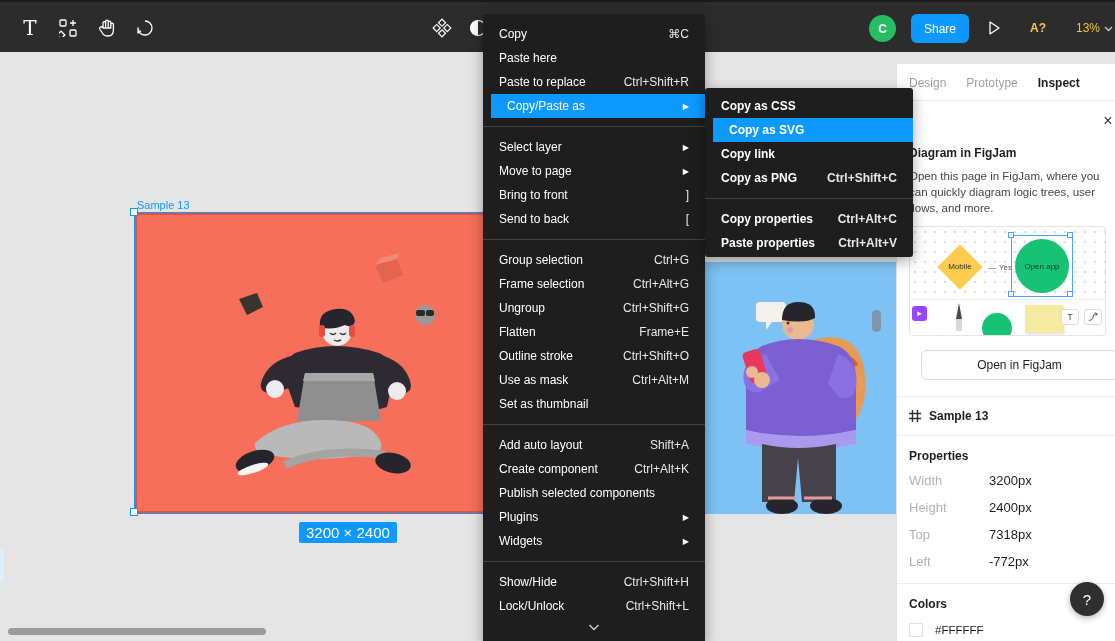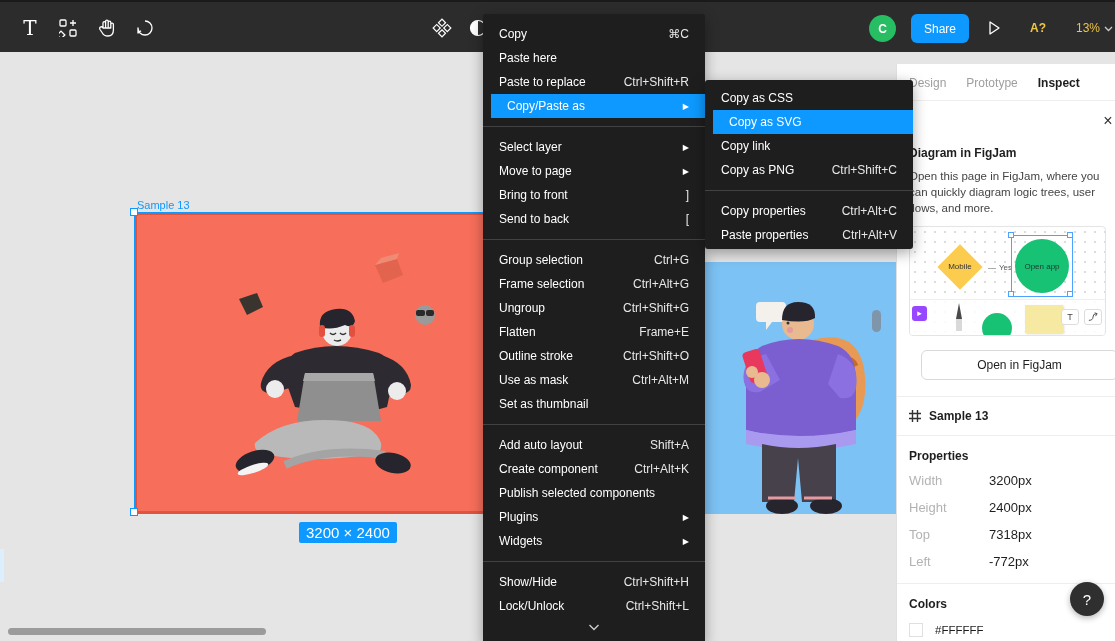--- a/index.html
+++ b/index.html
@@ -88,21 +88,21 @@
   .color-row { display:flex; align-items:center; gap:12px; padding:8px 12px; font-size:11.5px; color:#1e1e1e; }
   .swatch { width:14px; height:14px; background:#ffffff; border:1px solid #e0e0e0; }
   .help-fab { position:absolute; left:1070px; top:582px; width:34px; height:34px; border-radius:50%;
     background:#2f2f2f; color:#fff; font-size:15px; display:flex; align-items:center;
     justify-content:center; z-index:6; box-shadow:0 2px 6px rgba(0,0,0,.3); }
 
   
   .menu { position:absolute; background:#1e1e1e; border-radius:3px;
     box-shadow:0 4px 14px rgba(0,0,0,.35); padding:8px 0; z-index:10; }
   #main-menu { left:483px; top:14px; width:222px; }
-  #sub-menu  { left:705px; top:80px; width:208px; padding:6px 0 2px 0; z-index:11; }
+  #sub-menu  { left:705px; top:88px; width:208px; padding:6px 0 2px 0; z-index:11;font-weight:bold; }
   .mi { height:24px; display:flex; align-items:center; padding:0 16px; font-size:12px;
     color:#ffffff; white-space:nowrap; }
   .mi .sc { margin-left:auto; color:#e8e8e8; }
   .mi .arr { margin-left:auto; font-size:8px; color:#fff; }
   .mi.sel { background:#0d99ff;margin-left:8px; }
   .msep { height:1px; background:rgba(255,255,255,.16); margin:8px 0; }
   .mchev { height:18px; display:flex; align-items:center; justify-content:center; }
 </style>
 </head>
 <body>

